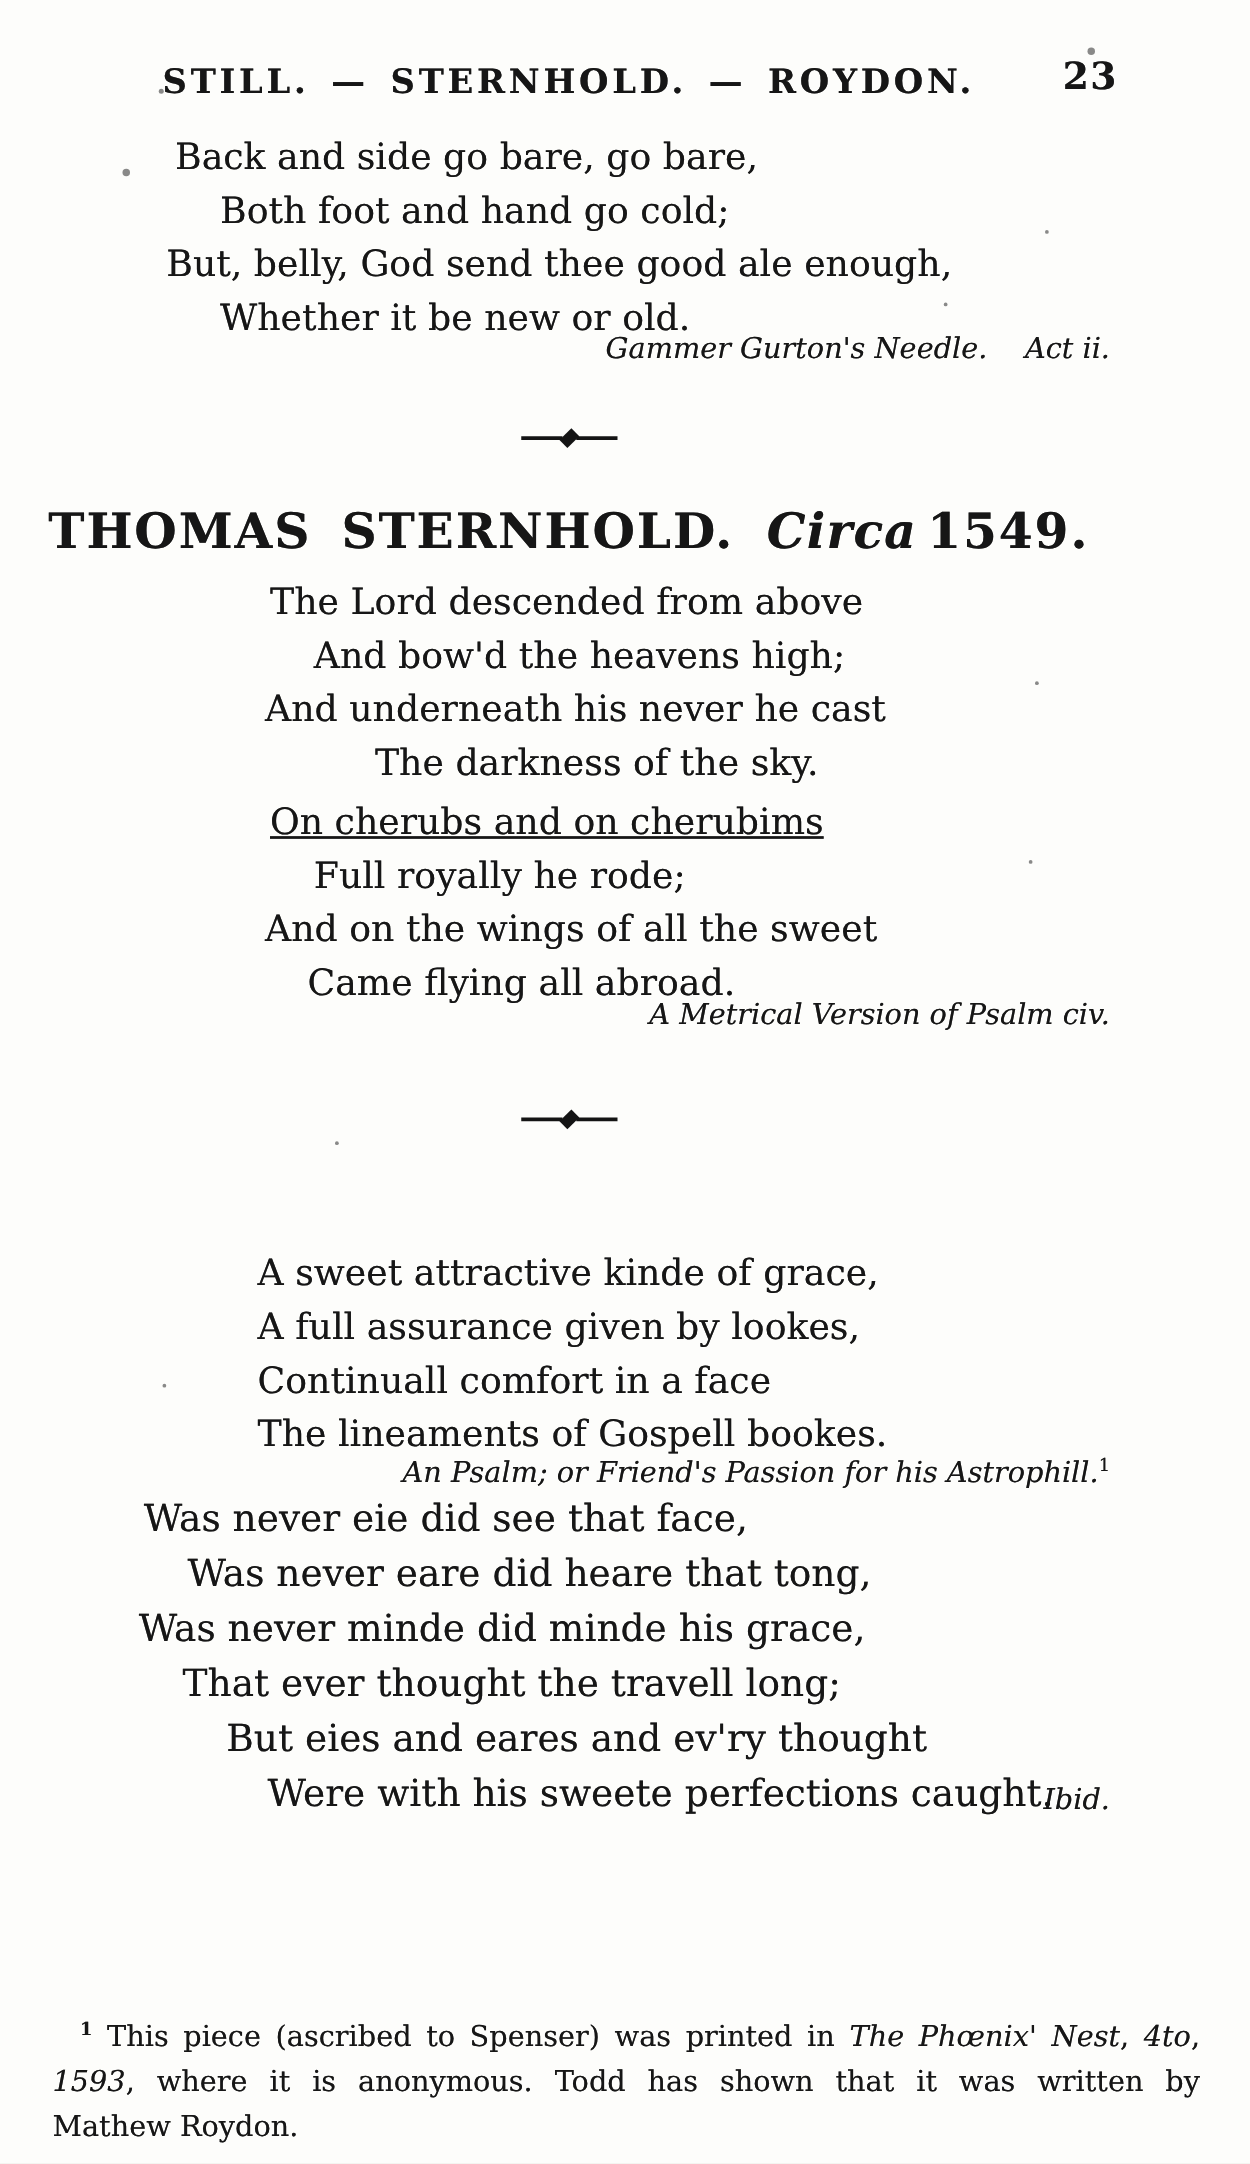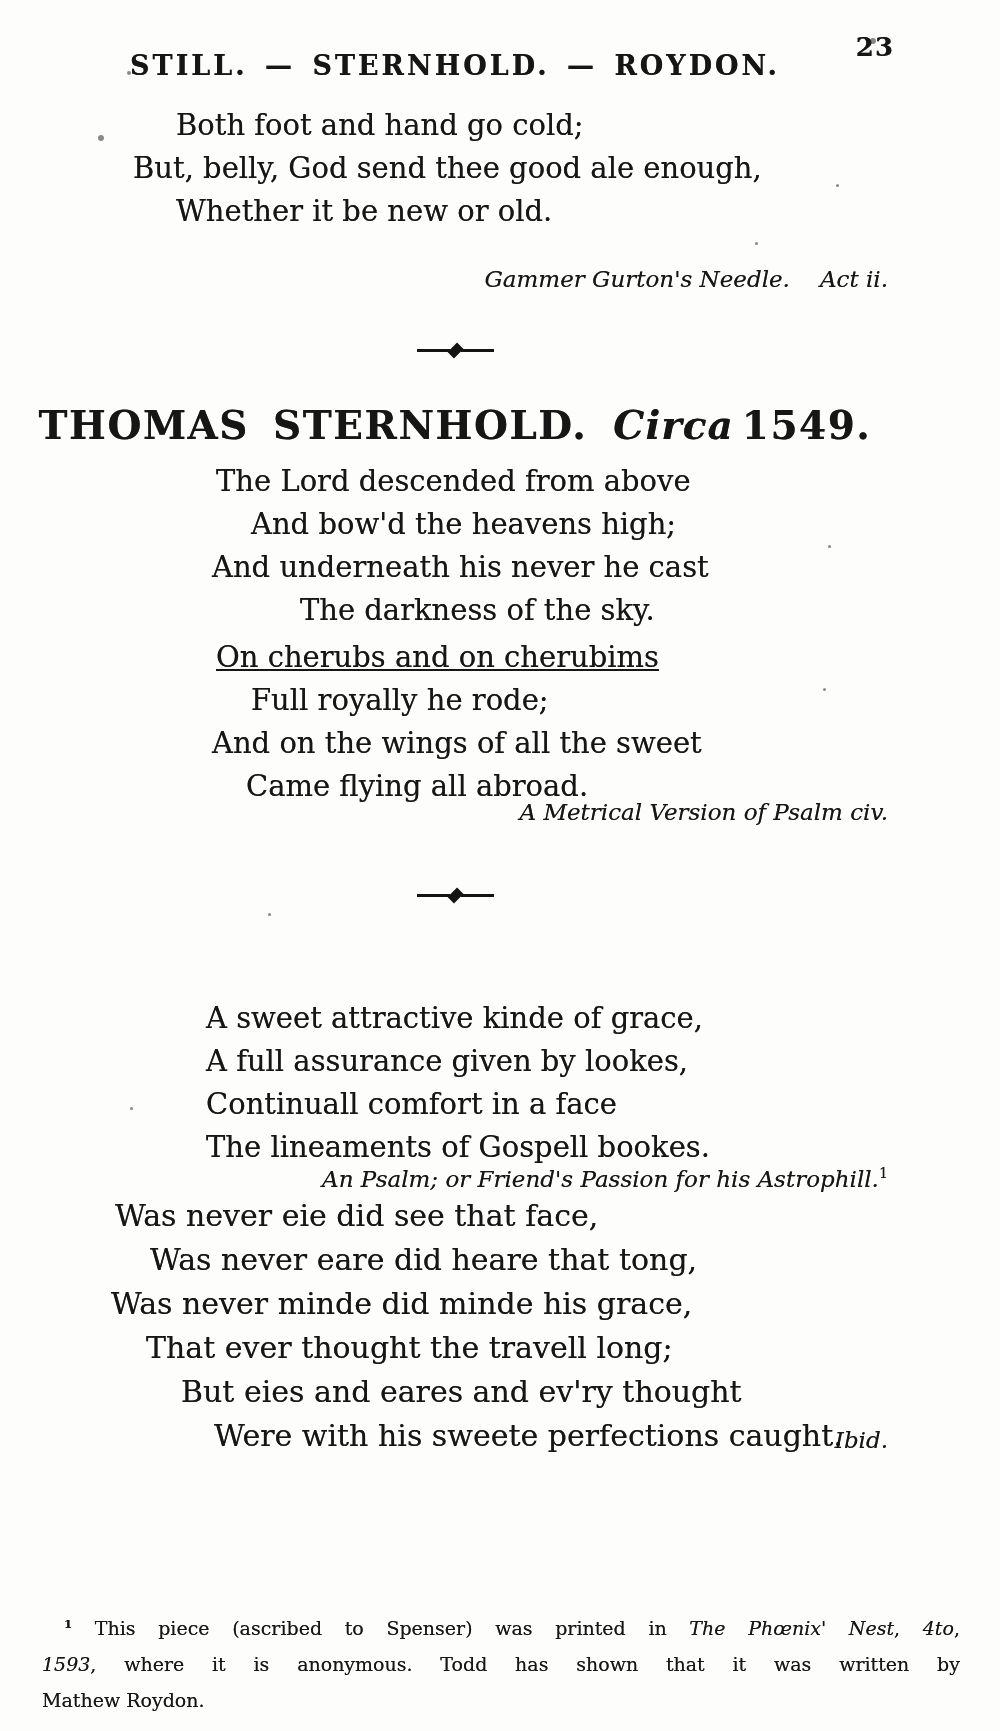--- a/index.html
+++ b/index.html
@@ -13,22 +13,22 @@
     color:#161616;
     text-shadow:0 0 .5px rgba(10,10,10,.65);
   }
   
   .running-head{
     position:absolute;top:50px;left:0;width:910px;
     text-align:center;font-size:27px;font-weight:bold;
     letter-spacing:3px;word-spacing:5px;
   }
   .folio{
-    position:absolute;top:32px;right:106px;
-    font-size:26px;font-weight:bold;letter-spacing:1px;
+    position:absolute;top:44px;right:106px;
+    font-size:30px;font-weight:bold;letter-spacing:1px;
   }
   
   .stanza{position:absolute;font-size:29px;line-height:43px;white-space:nowrap;}
   .stanza .line{display:block;}
   .attribution{
     position:absolute;right:112px;text-align:right;
     font-style:italic;font-size:23px;white-space:nowrap;
   }
   .attribution .locus{margin-left:30px;}
   .attribution sup{font-size:0.62em;vertical-align:super;font-style:normal;}
@@ -49,21 +49,21 @@
     font-weight:bold;white-space:nowrap;
   }
   .author-heading .circa{
     font-style:italic;font-weight:bold;margin-left:26px;
     letter-spacing:1px;word-spacing:2px;
   }
   .author-heading .year{font-weight:bold;margin-left:8px;}
   
   .footnote{
     position:absolute;left:42px;width:918px;top:1606px;
-    font-size:19px;line-height:36px;
+    font-size:23px;line-height:36px;
   }
   .fn-line{text-align:justify;text-align-last:justify;white-space:normal;}
   .fn-line.fn-first{text-indent:22px;}
   .fn-line.fn-last{text-align:left;text-align-last:auto;}
   .footnote .it{font-style:italic;}
   .footnote sup{font-size:0.62em;vertical-align:super;font-weight:bold;}
   
   .ibid{
     position:absolute;right:112px;font-style:italic;font-size:23px;
   }
@@ -72,20 +72,21 @@
 </style>
 </head>
 <body>
 
 <div class="page">
 
   <div class="running-head">STILL. — STERNHOLD. — ROYDON.</div>
   <div class="folio">23</div>
 
   <div class="stanza" style="top:104px;left:133px;">
+    <span class="line" style="margin-left:7px;">Back and side go bare, go bare,</span>
     <span class="line" style="margin-left:43px;">Both foot and hand go cold;</span>
     <span class="line" style="margin-left:0;">But, belly, God send thee good ale enough,</span>
     <span class="line" style="margin-left:43px;">Whether it be new or old.</span>
   </div>
   <div class="attribution" style="top:266px;">
     <span>Gammer Gurton's Needle.</span><span class="locus">Act ii.</span>
   </div>
 
   <div class="divider" style="top:344px;">
     <span class="bar"></span>

